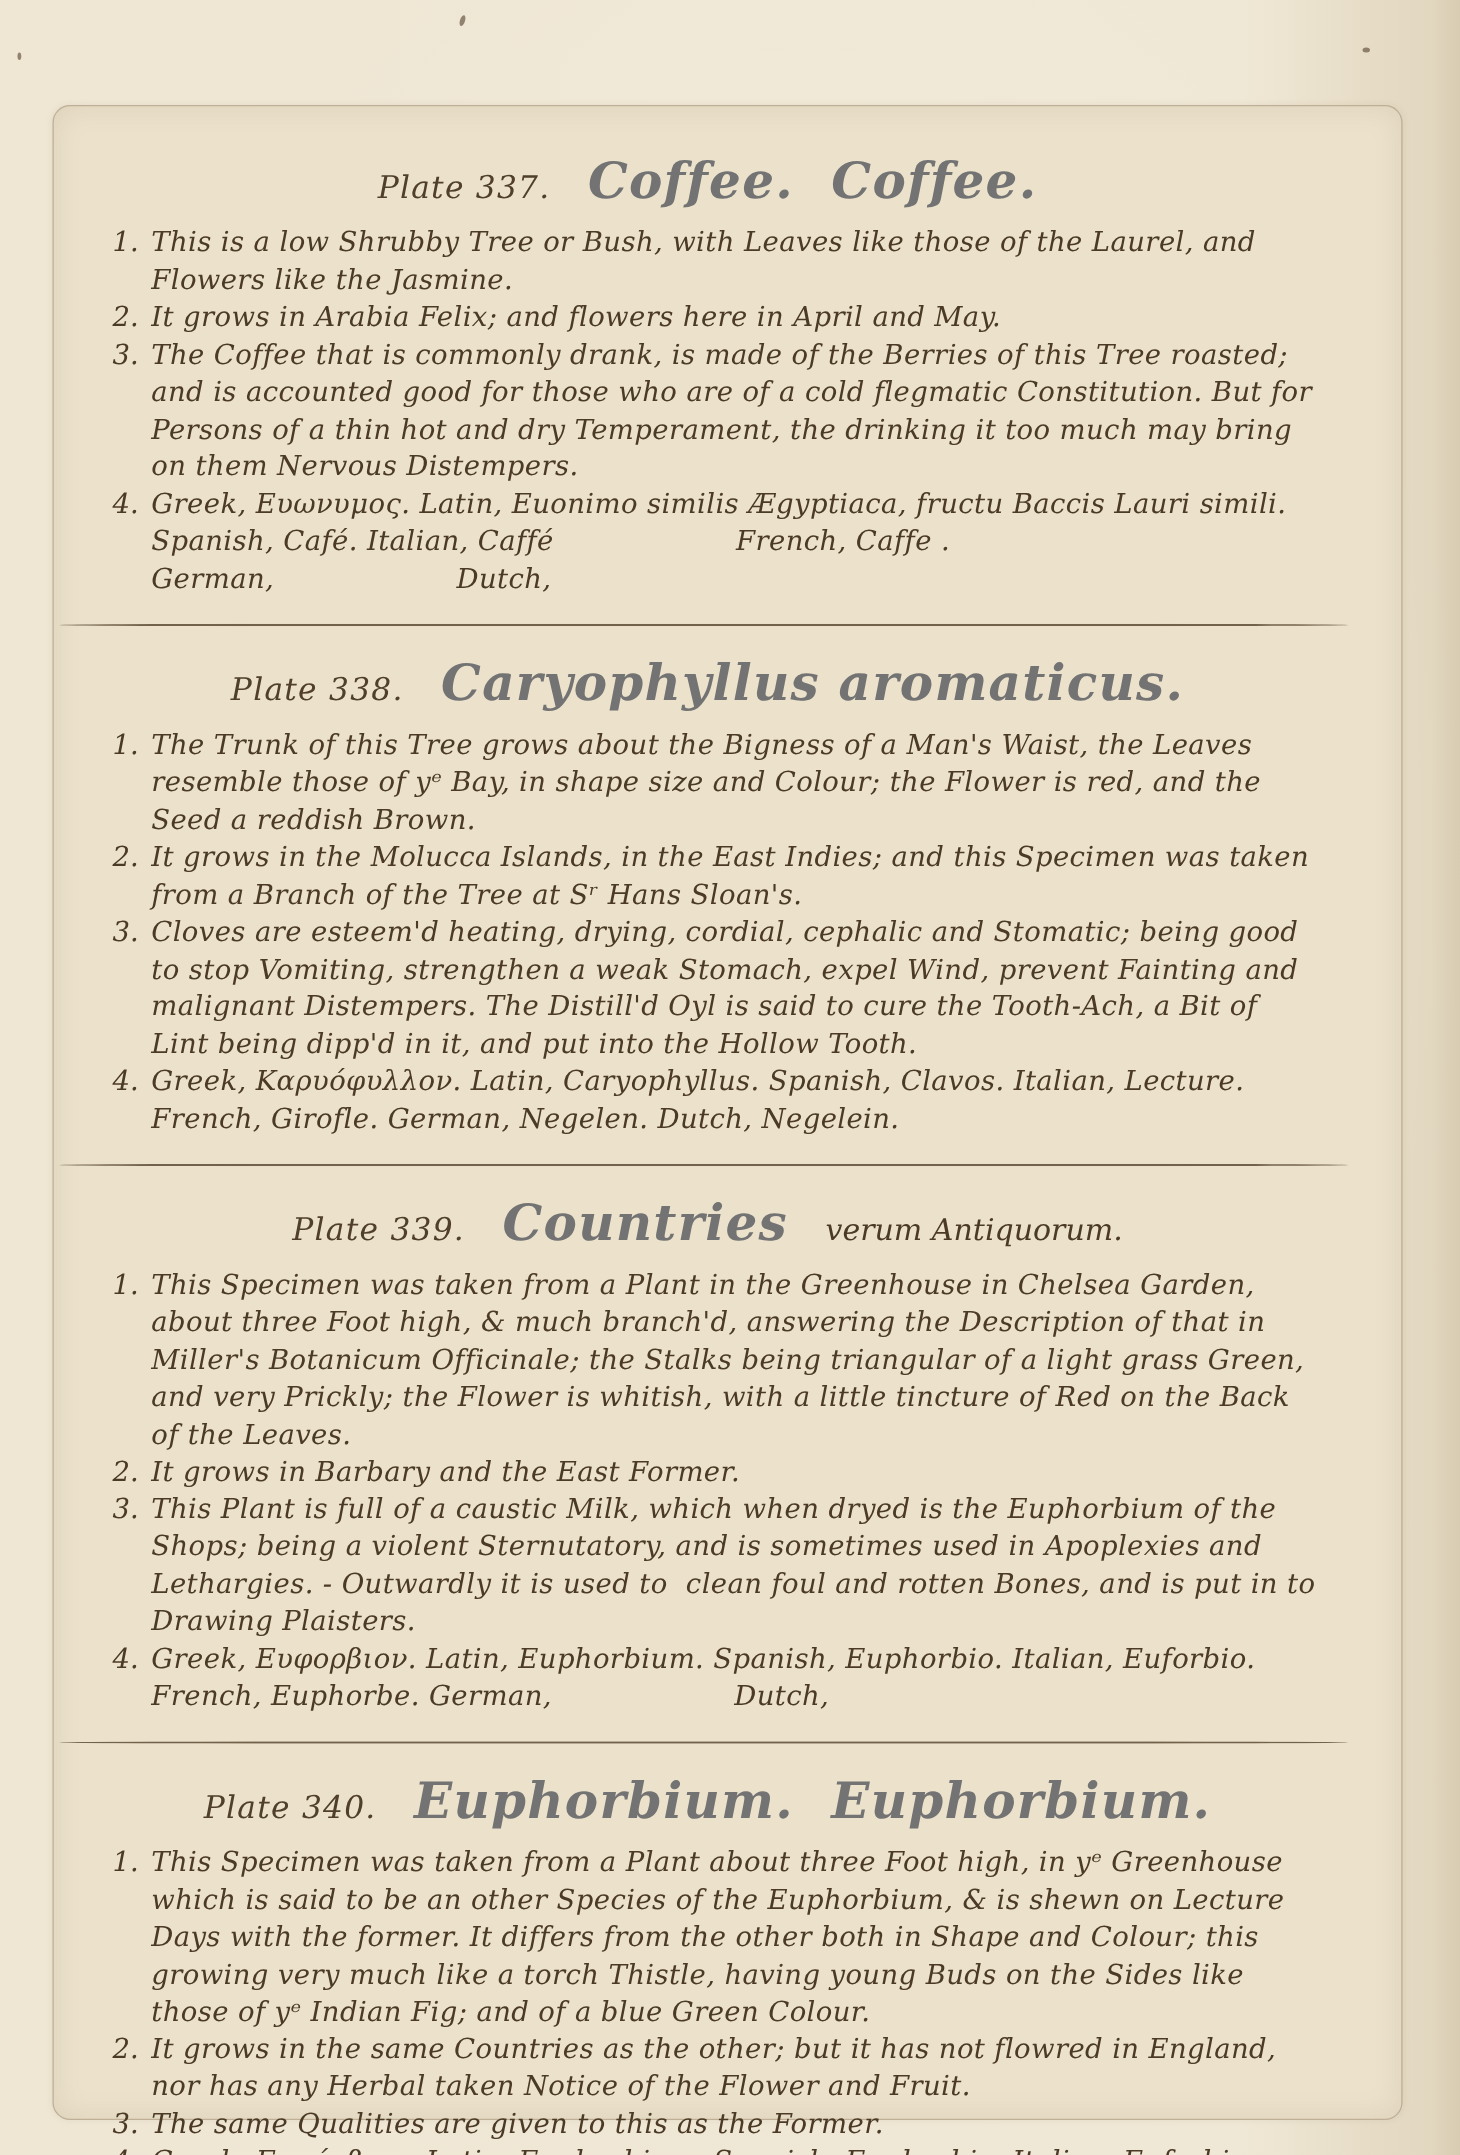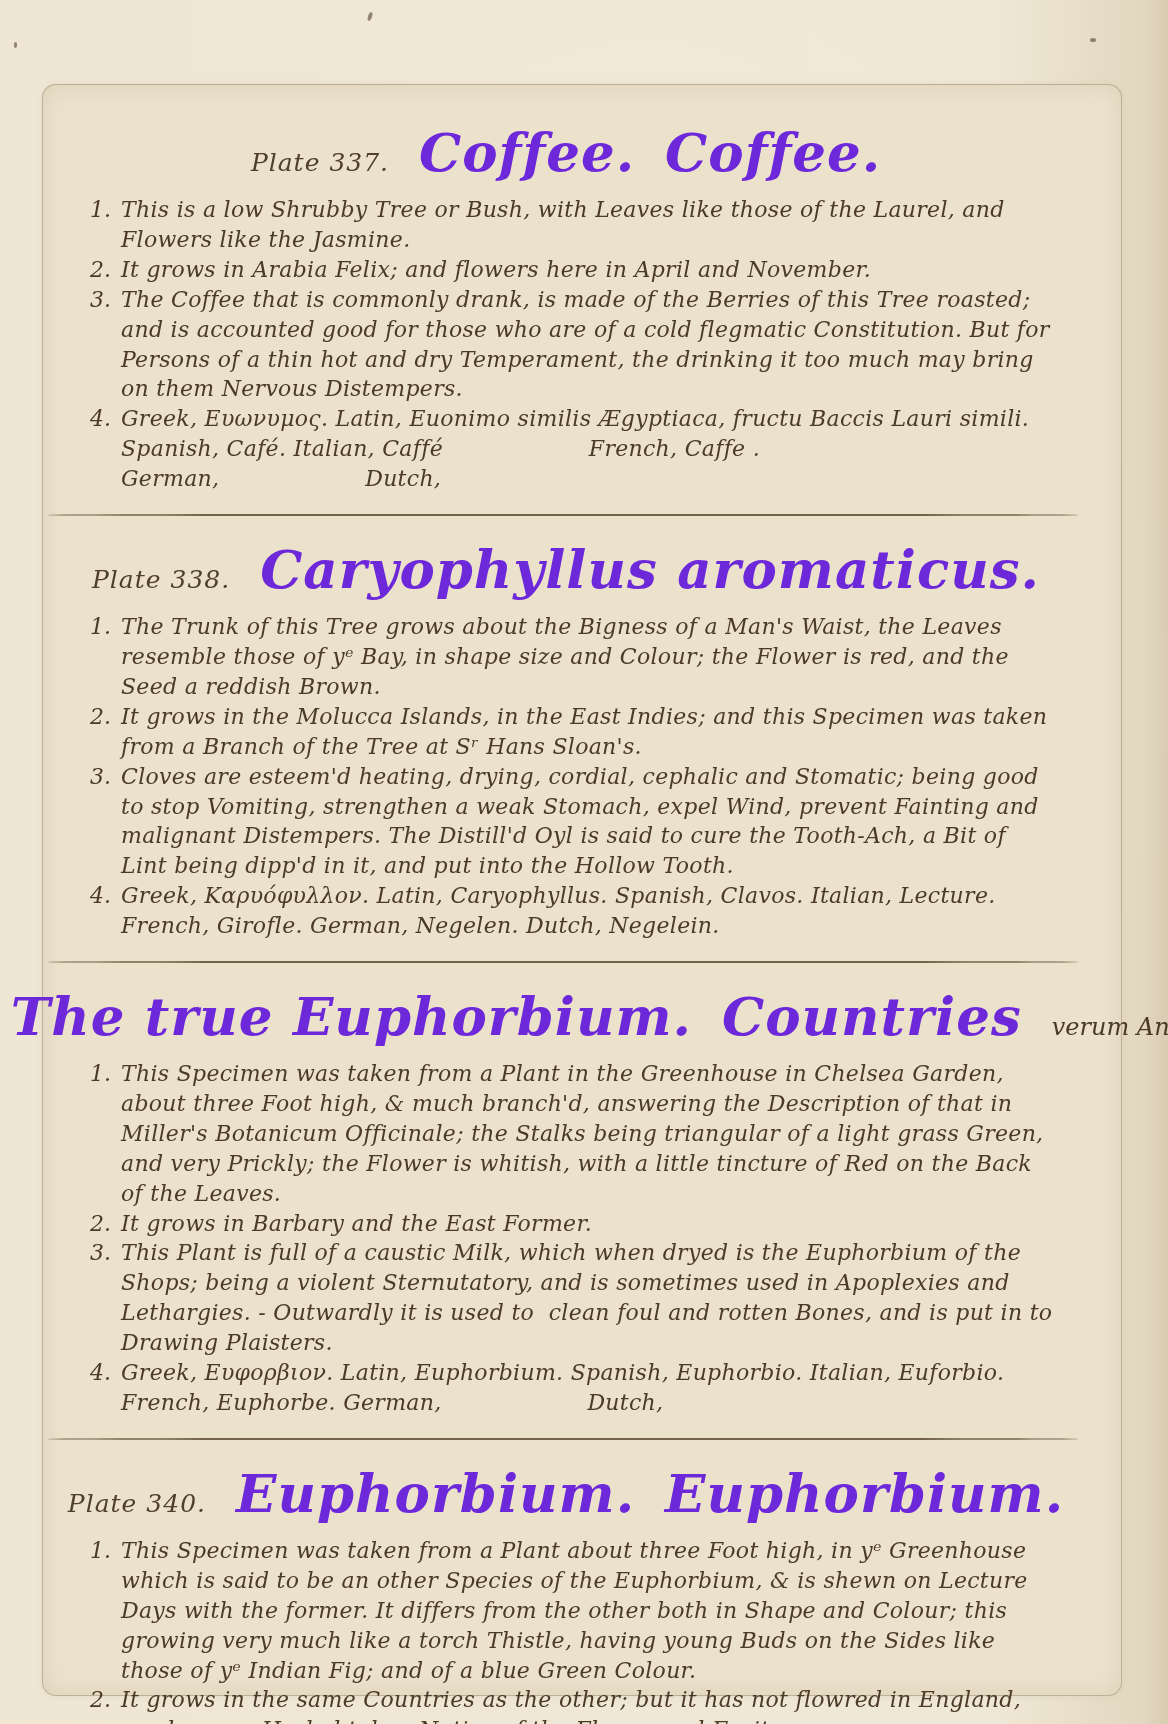--- a/index.html
+++ b/index.html
@@ -42,24 +42,24 @@
     font-style: italic;
     margin: 2px 0 12px 0;
     white-space: nowrap;
   }
   .plate-label {
     font-size: 25px;
     letter-spacing: 1px;
     color: #50402b;
   }
   .title-en, .title-la {
-    font-size: 53px;
+    font-size: 40px;
     font-weight: bold;
     letter-spacing: 1px;
-    color: #6d28d9;
+    color: #737373;
   }
   .title-suffix {
     font-size: 24px;
     color: #4b3a26;
   }
   .items { margin: 0; }
   .item {
     display: flex;
     font-style: italic;
     font-size: 22px;
@@ -125,21 +125,21 @@
         <span class="title-en">Coffee.</span>
         <span class="title-la">Coffee.</span>
       </div>
       <div class="items">
         <div class="item">
           <span class="num">1.</span>
           <span class="txt">This is a low Shrubby Tree or Bush, with Leaves like those of the Laurel, and Flowers like the Jasmine.</span>
         </div>
         <div class="item">
           <span class="num">2.</span>
-          <span class="txt">It grows in Arabia Felix; and flowers here in April and November.</span>
+          <span class="txt">It grows in Arabia Felix; and flowers here in April and May.</span>
         </div>
         <div class="item">
           <span class="num">3.</span>
           <span class="txt">The Coffee that is commonly drank, is made of the Berries of this Tree roasted; and is accounted good for those who are of a cold flegmatic Constitution. But for Persons of a thin hot and dry Temperament, the drinking it too much may bring on them Nervous Distempers.</span>
         </div>
         <div class="item">
           <span class="num">4.</span>
           <span class="txt">Greek, Ευωνυμος. Latin, Euonimo similis Ægyptiaca, fructu Baccis Lauri simili. Spanish, Café. Italian, Caffé                    French, Caffe .
 German,                    Dutch,</span>
         </div>
@@ -172,21 +172,20 @@
 French, Girofle. German, Negelen. Dutch, Negelein.</span>
         </div>
       </div>
     </div>
 
     <hr class="section-divider">
 
     <div class="section">
       <div class="section-heading">
         <span class="plate-label">Plate 339.</span>
-        <span class="title-en">The true Euphorbium.</span>
         <span class="title-la">Countries</span>
         <span class="title-suffix">verum Antiquorum.</span>
       </div>
       <div class="items">
         <div class="item">
           <span class="num">1.</span>
           <span class="txt">This Specimen was taken from a Plant in the Greenhouse in Chelsea Garden, about three Foot high, &amp; much branch'd, answering the Description of that in Miller's Botanicum Officinale; the Stalks being triangular of a light grass Green, and very Prickly; the Flower is whitish, with a little tincture of Red on the Back of the Leaves.</span>
         </div>
         <div class="item">
           <span class="num">2.</span>

